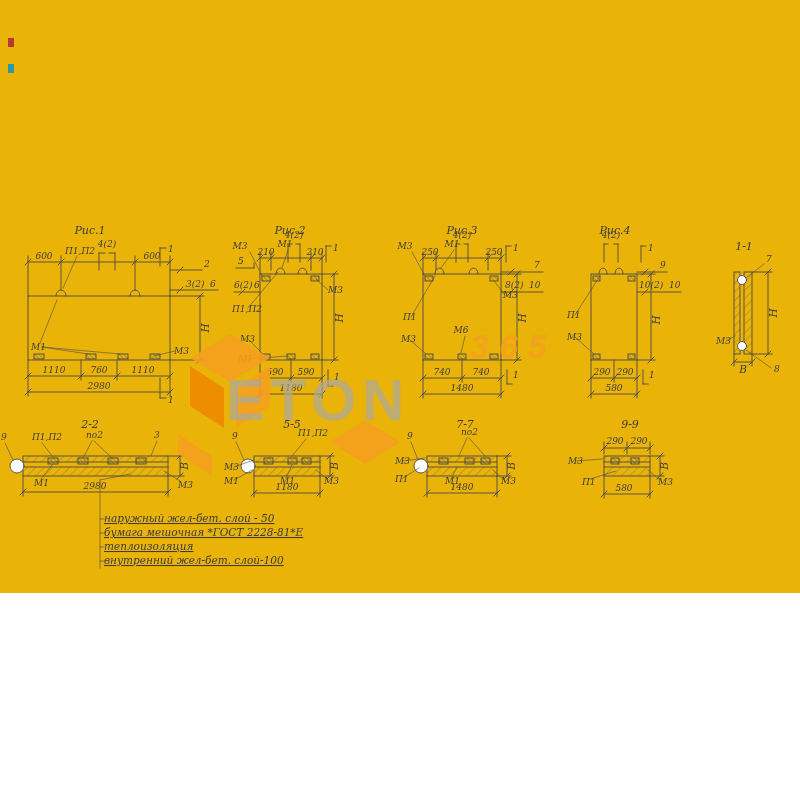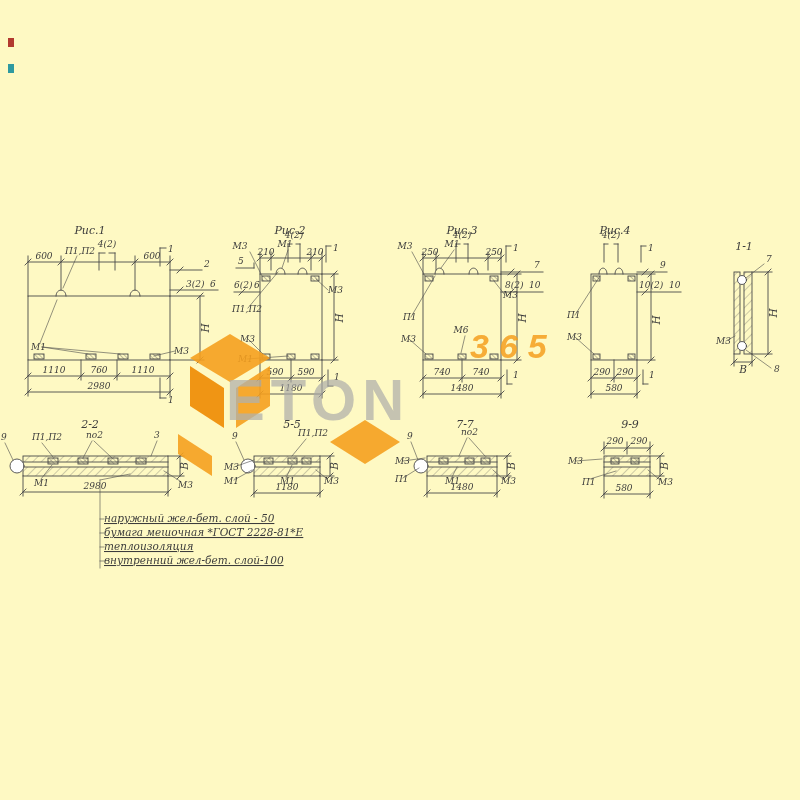--- a/index.html
+++ b/index.html
@@ -1,16 +1,16 @@
 <!DOCTYPE html>
 <html><head>
 <meta charset="utf-8">
 <style>
   html,body{margin:0;padding:0;background:#ffffff;}
-  .sheet{width:800px;height:800px;background:#fef9c3;position:relative;overflow:hidden;}
+  .sheet{width:800px;height:593px;background:#eab308;position:relative;overflow:hidden;}
   svg{display:block;}
   .draw{stroke:#4a4a4a;stroke-width:0.9;fill:none;stroke-linecap:square;}
   .draw .thin{stroke-width:0.6;}
   .draw text{stroke:none;fill:#3c3c3c;font-family:"DejaVu Serif",serif;font-style:italic;font-size:9px;}
   .draw text.tt{font-size:11px;}
   .draw text.th{font-size:10.5px;}
   .draw text.t-leg{font-size:10.5px;text-decoration:underline;}
   .nostroke{stroke:none;}
   .wm{stroke:none;}
   .wm-word{font-family:"Liberation Sans",sans-serif;font-weight:bold;font-size:58px;letter-spacing:6px;opacity:0.75;}

